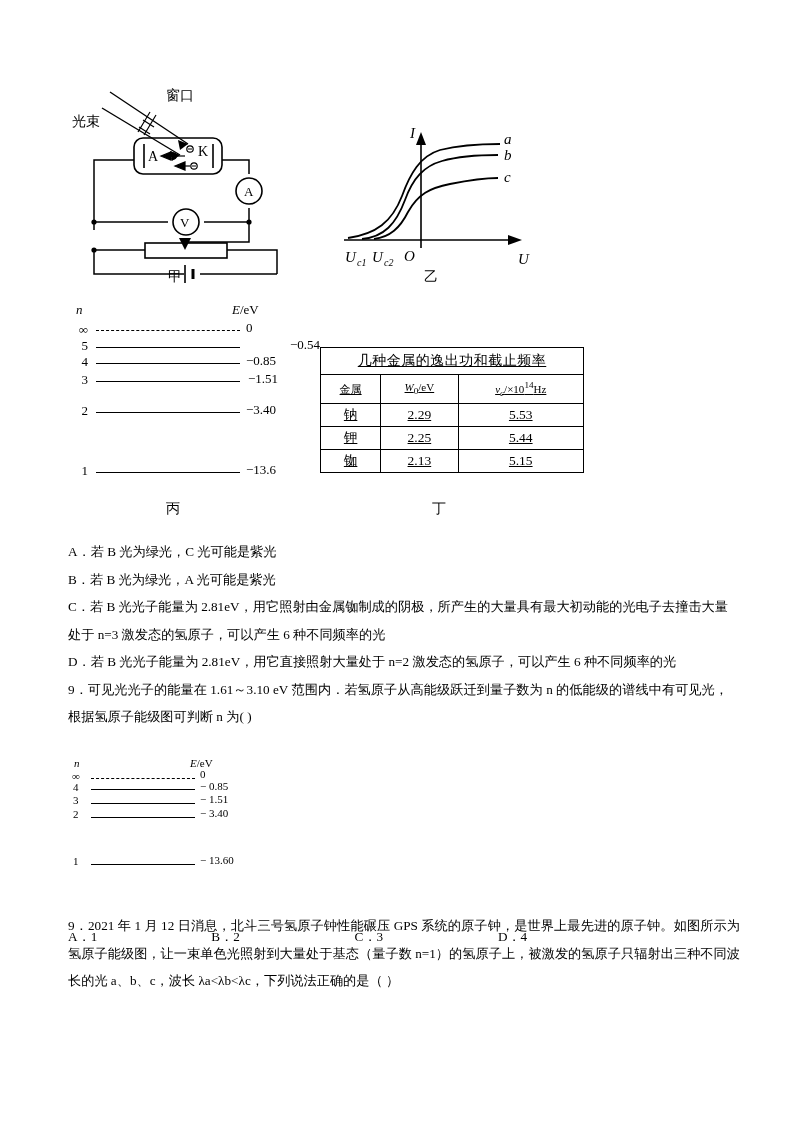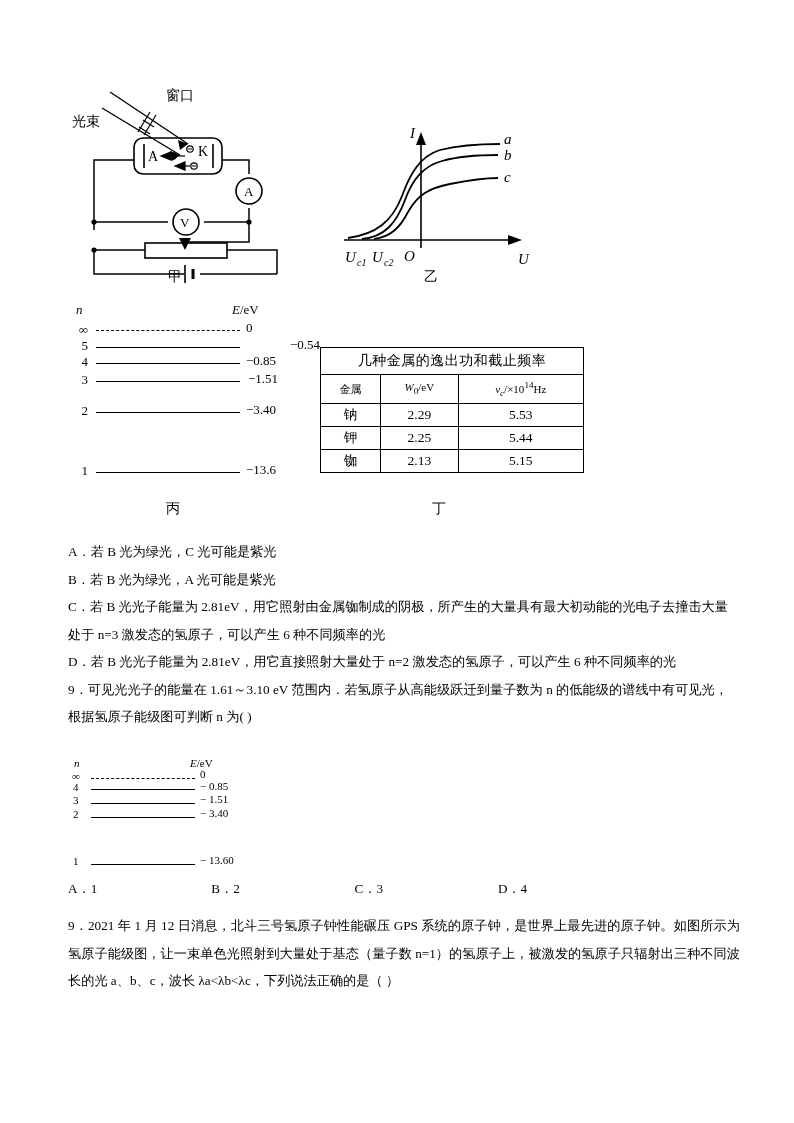--- a/index.html
+++ b/index.html
@@ -83,20 +83,21 @@
     font-size: 13px;
     white-space: nowrap;
   }
 
   
   .fig-table {
     position: absolute;
     left: 320px;
     top: 347px;
     width: 264px;
+    text-decoration: underline;
   }
   table.metals {
     border-collapse: collapse;
     width: 100%;
     font-size: 13.5px;
     font-family: "Liberation Serif", "DejaVu Serif", serif;
   }
   table.metals td, table.metals th {
     border: 1px solid #000;
     text-align: center;
@@ -135,21 +136,21 @@
     left: 68px;
     top: 880px;
     width: 660px;
     font-size: 13.2px;
   }
   .opts-row span {
     display: inline-block;
   }
   .opt-a { width: 140px; }
   .opt-b { width: 140px; }
-  .opt-c { width: 140px; }
+  .opt-c { width: 140px; margin-top: 48px; }
   .opt-d { width: 120px; }
 
   .tail-text {
     position: absolute;
     left: 68px;
     top: 912px;
     width: 672px;
     font-size: 13.2px;
     line-height: 27.5px;
   }

